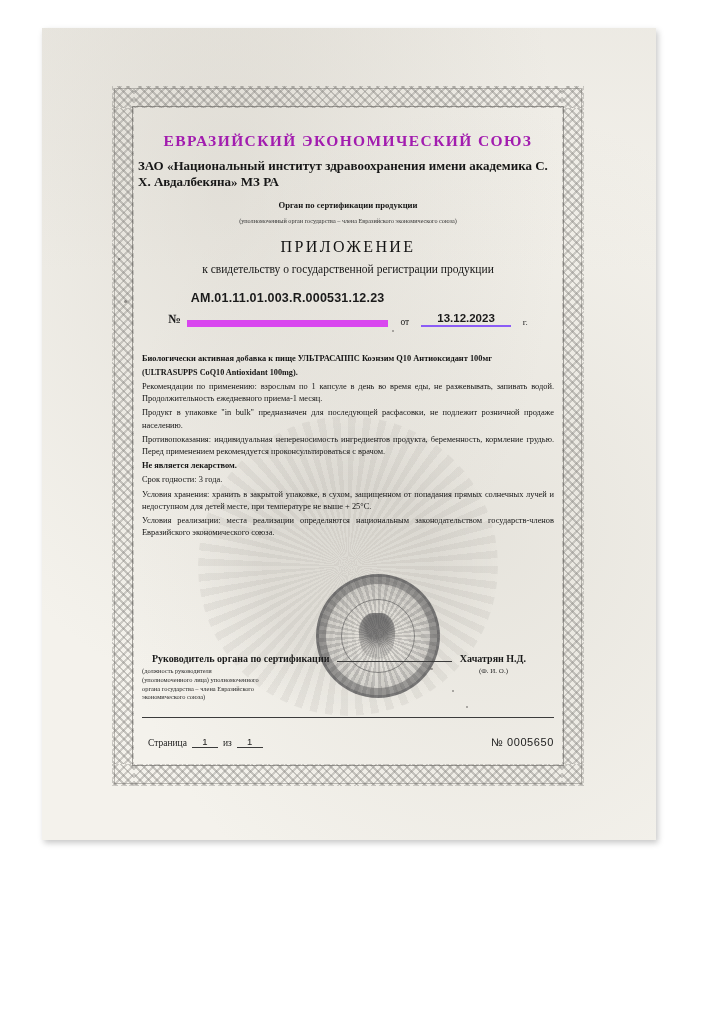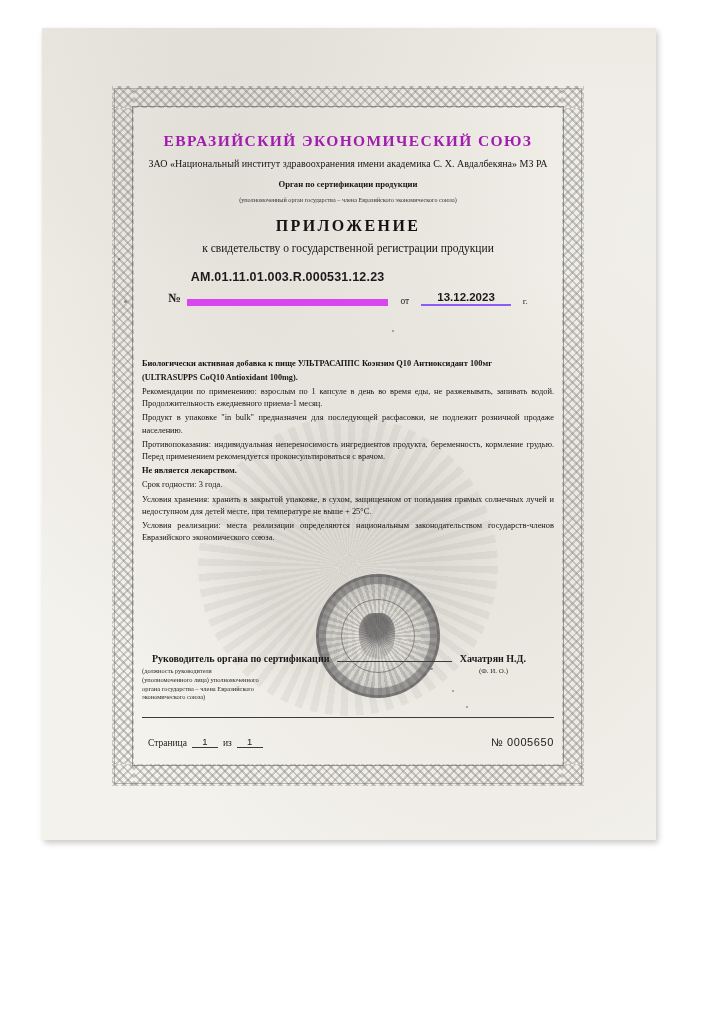--- a/index.html
+++ b/index.html
@@ -112,43 +112,42 @@
 
   .union-title {
     text-align: center;
     font-size: 15.5px;
     font-weight: bold;
     letter-spacing: 1.4px;
     margin-top: 22px;
     color: #a21caf;
   }
   .institute {
-    text-align: center;
-    font-size: 10px;
-    font-weight: normal;
+    font-size: 13px;
+    font-weight: bold;
     margin-top: 8px;
     color: #171717;
   }
   .organ {
     text-align: center;
     font-size: 8.6px;
     font-weight: bold;
     margin-top: 10px;
     color: #171717;
   }
   .authorized-note {
     text-align: center;
     font-size: 6.2px;
     margin-top: 7px;
     color: #333;
   }
   .doc-kind {
     text-align: center;
     font-size: 16px;
-    font-weight: bold;
+    font-weight: normal;
     letter-spacing: 2.4px;
     margin-top: 14px;
     color: #131313;
   }
   .doc-sub {
     text-align: center;
     font-size: 11.5px;
     margin-top: 7px;
     color: #161616;
   }
@@ -174,21 +173,21 @@
   .number-row .date {
     font-family: "Liberation Sans", sans-serif;
     font-weight: bold;
     font-size: 11.5px;
     border-bottom: 2px solid #8b5cf6;
     padding: 0 16px 1px 16px;
   }
   .number-row .g { font-size: 9px; padding-left: 6px; }
 
   .body-block {
-    margin-top: 52px;
+    margin-top: 26px;
     font-size: 8.4px;
     line-height: 1.45;
     text-align: justify;
     color: #141414;
     padding: 0 4px;
   }
   .body-block p { margin: 0 0 2px 0; }
   .body-block .lead { font-weight: bold; }
   .body-block .bold { font-weight: bold; }
   .latin { font-family: Liberation Serif, serif; font-weight: bold; font-size: 8.2px; }

